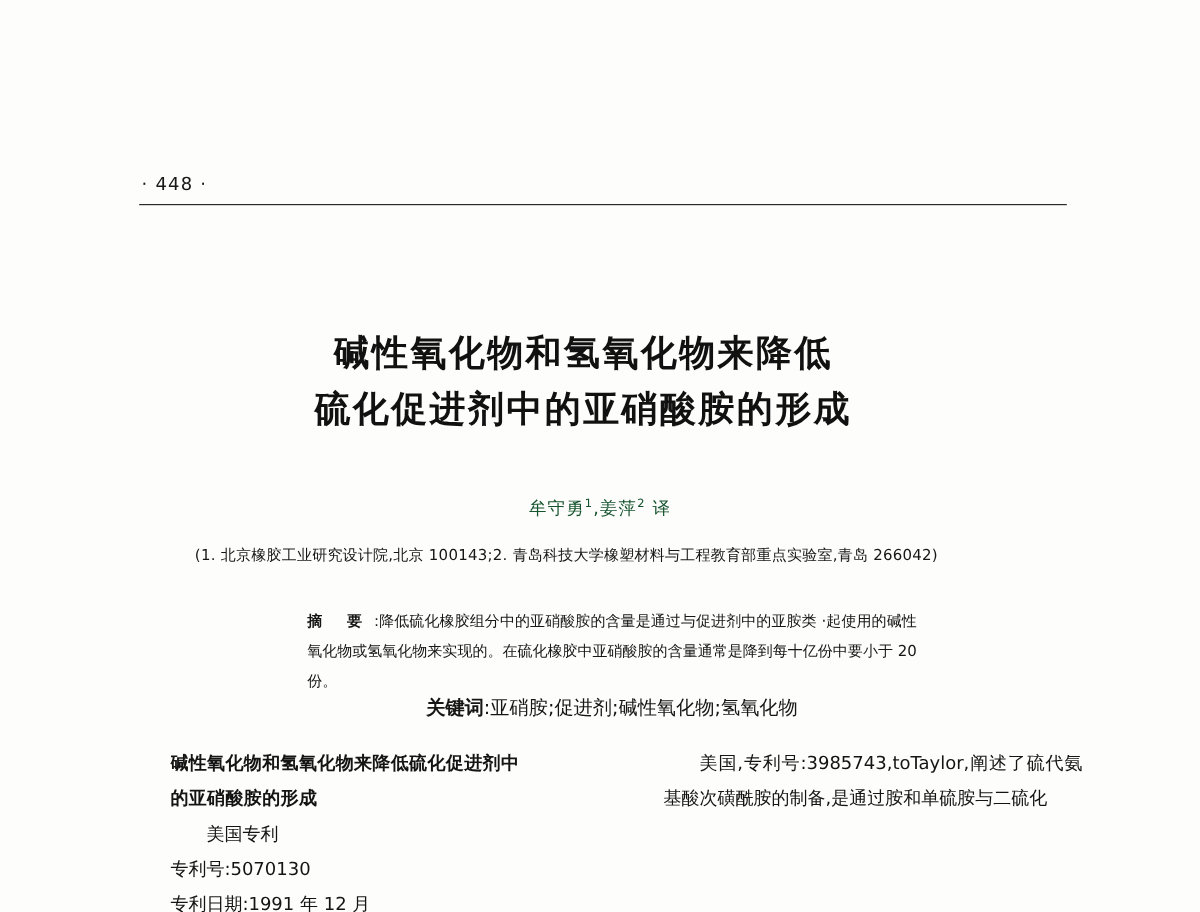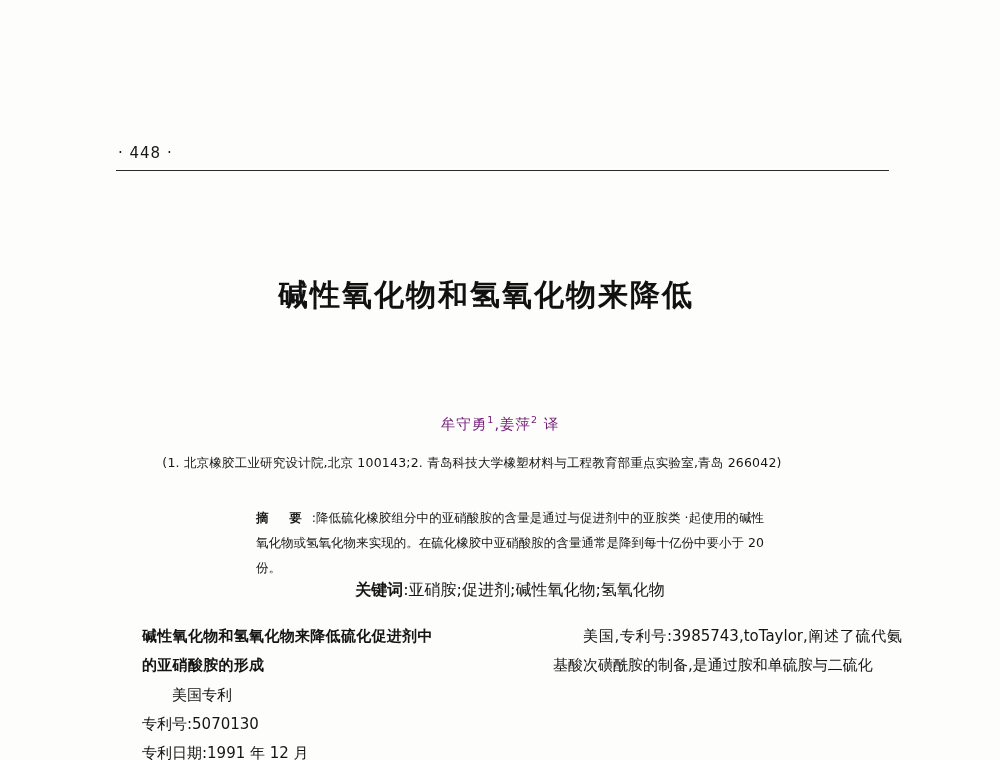--- a/index.html
+++ b/index.html
@@ -81,21 +81,21 @@
 
   
   .authors {
     position: absolute;
     top: 414px;
     left: 0;
     width: 1000px;
     text-align: center;
     font-size: 14.5px;
     letter-spacing: 1px;
-    color: #701a75;
+    color: #14532d;
   }
   .authors sup {
     font-size: 9.5px;
     vertical-align: super;
   }
   .affil {
     position: absolute;
     top: 455px;
     left: 0;
     width: 944px;
@@ -173,20 +173,21 @@
 <div class="page">
   <div class="content">
 
     <div class="running-head">
       <span class="folio">· 448 ·</span>
     </div>
     <div class="head-rule"></div>
 
     <div class="title-block">
       <div class="title-line">碱性氧化物和氢氧化物来降低</div>
+      <div class="title-line">硫化促进剂中的亚硝酸胺的形成</div>
     </div>
 
     <div class="authors">
       <span>牟守勇</span><sup>1</sup><span>,</span><span>姜萍</span><sup>2</sup><span> 译</span>
     </div>
 
     <div class="affil">(1. 北京橡胶工业研究设计院,北京 100143;2. 青岛科技大学橡塑材料与工程教育部重点实验室,青岛 266042)</div>
 
     <div class="abstract">
       <span class="lead">摘　要</span><span>:降低硫化橡胶组分中的亚硝酸胺的含量是通过与促进剂中的亚胺类 ·起使用的碱性氧化物或氢氧化物来实现的。在硫化橡胶中亚硝酸胺的含量通常是降到每十亿份中要小于 20 份。</span>

